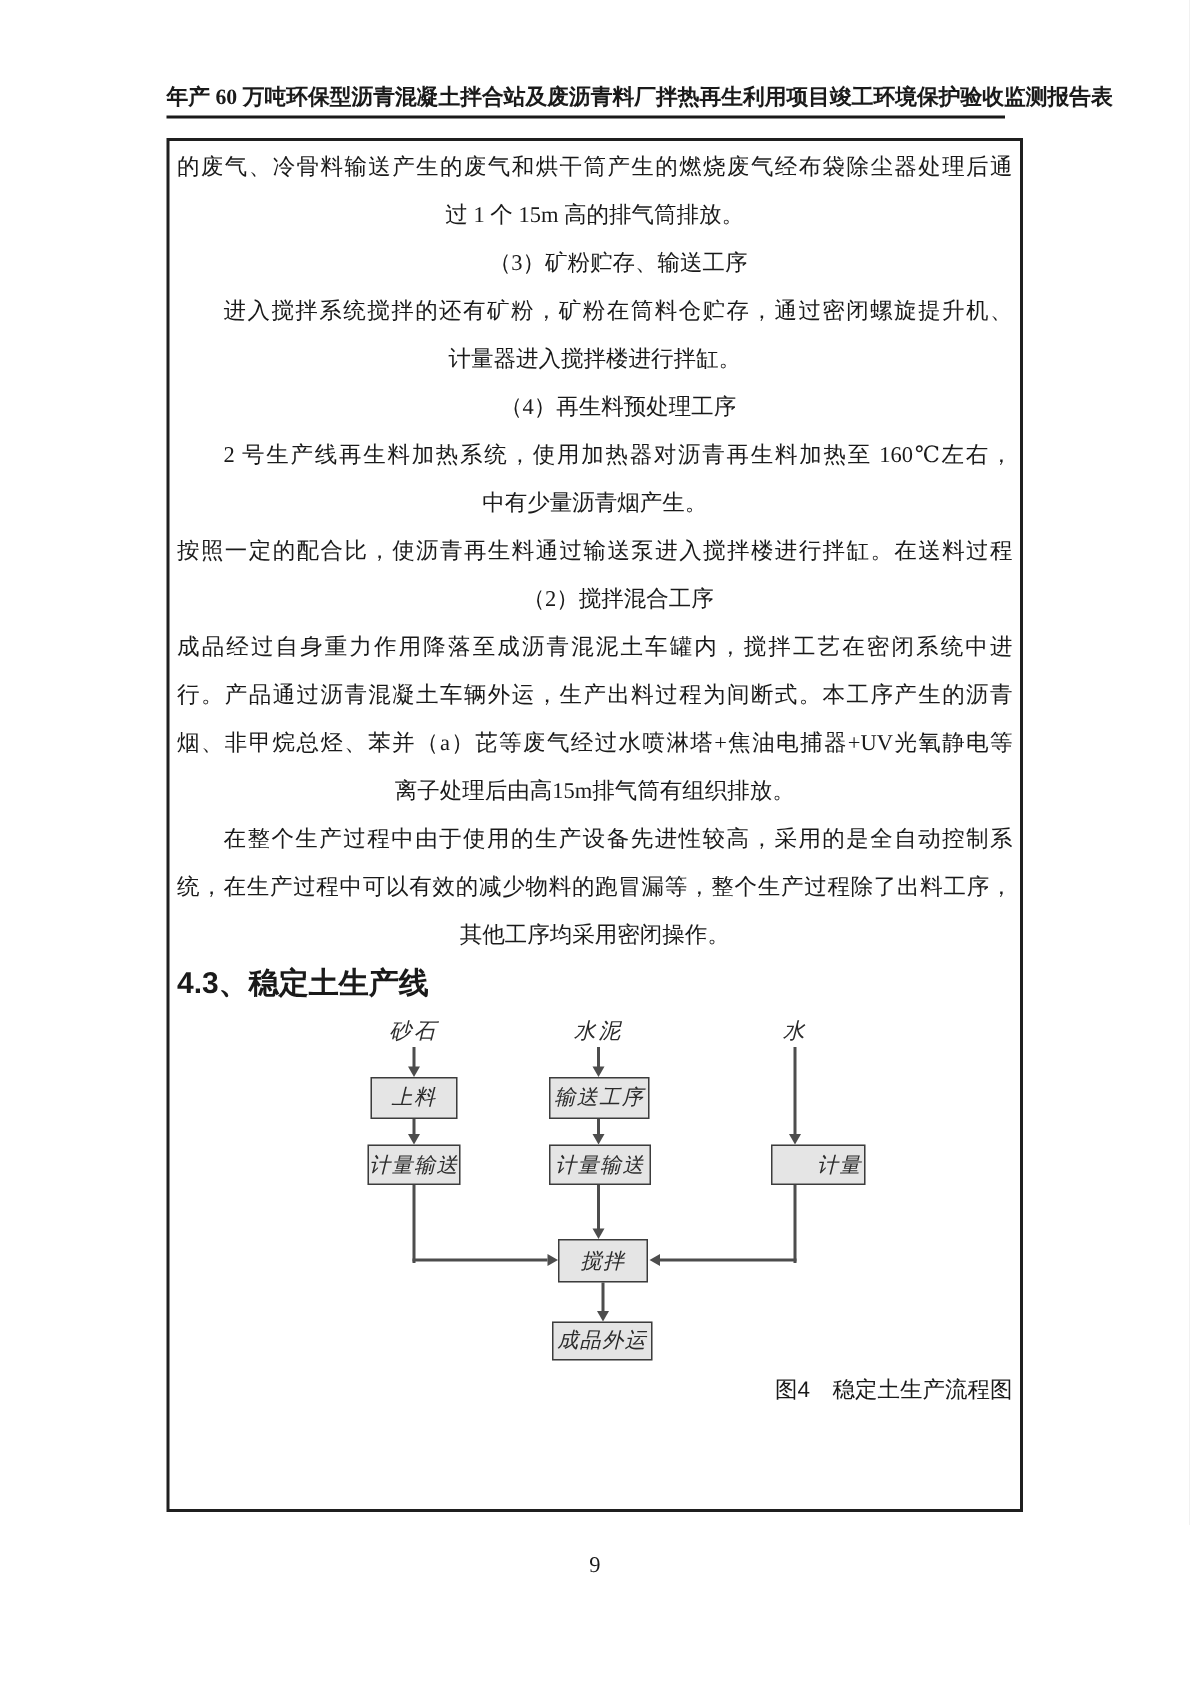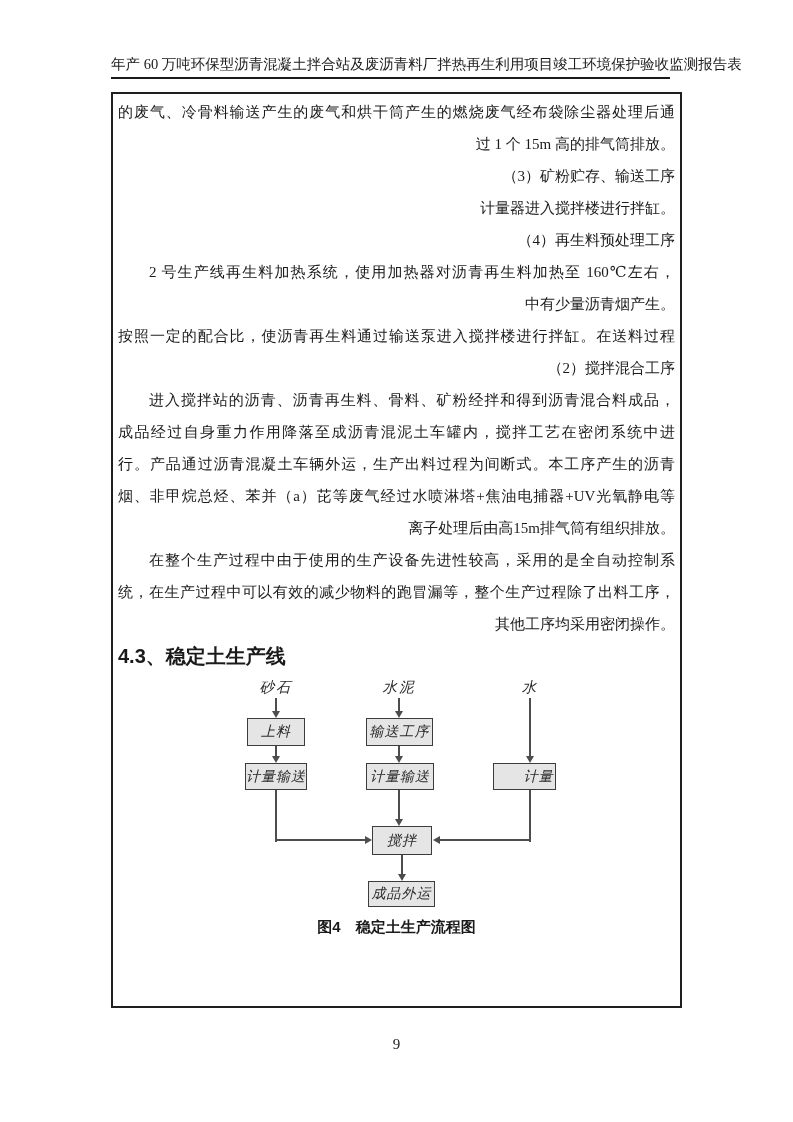--- a/index.html
+++ b/index.html
@@ -5,35 +5,35 @@
   html,body{margin:0;padding:0;background:#e8e8e8;}
   .page{
     position:relative;width:793px;height:1122px;background:#ffffff;
     margin:0 auto;overflow:hidden;
     font-family:"Liberation Serif","DejaVu Serif",serif;
     color:#1a1a1a;
   }
   
   .hdr-title{
     position:absolute;left:111px;top:55px;width:559px;
-    text-align:center;font-size:14.5px;font-weight:normal;
+    text-align:center;font-size:14.5px;font-weight:bold;
     letter-spacing:0px;white-space:nowrap;
   }
   .hdr-rule{
     position:absolute;left:111px;top:77px;width:559px;height:2px;background:#1a1a1a;
   }
   
   .cell{
     position:absolute;left:111px;top:92px;width:571px;height:916px;
     border:2px solid #1f1f1f;box-sizing:border-box;
     padding:2px 5px 0 5px;
   }
   .ln{
     font-size:15px;line-height:32px;height:32px;white-space:nowrap;
-    text-align:right;overflow:hidden;
+    text-align:center;overflow:hidden;
   }
   .ln.fill{text-align:justify;text-align-last:justify;white-space:normal;}
   .ln.ind{padding-left:31px;}
   .heading{
     font-size:20px;font-weight:bold;line-height:32px;height:32px;
     font-family:"Liberation Sans","DejaVu Sans",sans-serif;
   }
   
   .flow{position:relative;height:242px;font-family:"Liberation Serif","DejaVu Serif",serif;font-style:italic;}
   .fc-label{
@@ -50,49 +50,49 @@
   .arr-d{position:absolute;width:0;height:0;
     border-left:4px solid transparent;border-right:4px solid transparent;
     border-top:7px solid #4d4d4d;}
   .arr-r{position:absolute;width:0;height:0;
     border-top:4px solid transparent;border-bottom:4px solid transparent;
     border-left:7px solid #4d4d4d;}
   .arr-l{position:absolute;width:0;height:0;
     border-top:4px solid transparent;border-bottom:4px solid transparent;
     border-right:7px solid #4d4d4d;}
   .fig-caption{
-    height:26px;line-height:26px;text-align:center;
-    font-size:15px;font-weight:bold;
+    height:26px;line-height:26px;text-align:right;
+    font-size:15px;font-weight:normal;
     font-family:"Liberation Sans","DejaVu Sans",sans-serif;
   }
   .page-num{
     position:absolute;left:0;top:1036px;width:100%;text-align:center;
     font-size:15px;
   }
 </style>
 </head>
 <body>
 
 <div class="page">
 
   <div class="hdr-title">年产 60 万吨环保型沥青混凝土拌合站及废沥青料厂拌热再生利用项目竣工环境保护验收监测报告表</div>
   <div class="hdr-rule"></div>
 
   <div class="cell">
 
     <div class="ln fill">的废气、冷骨料输送产生的废气和烘干筒产生的燃烧废气经布袋除尘器处理后通</div>
     <div class="ln">过 1 个 15m 高的排气筒排放。</div>
     <div class="ln ind">（3）矿粉贮存、输送工序</div>
+    <div class="ln ind fill">进入搅拌系统搅拌的还有矿粉，矿粉在筒料仓贮存，通过密闭螺旋提升机、</div>
     <div class="ln">计量器进入搅拌楼进行拌缸。</div>
     <div class="ln ind">（4）再生料预处理工序</div>
     <div class="ln ind fill">2 号生产线再生料加热系统，使用加热器对沥青再生料加热至 160℃左右，</div>
     <div class="ln">中有少量沥青烟产生。</div>
     <div class="ln fill">按照一定的配合比，使沥青再生料通过输送泵进入搅拌楼进行拌缸。在送料过程</div>
     <div class="ln ind">（2）搅拌混合工序</div>
-    <div class="ln ind fill">进入搅拌站的沥青、沥青再生料、骨料、矿粉经拌和得到沥青混合料成品，</div>
     <div class="ln fill">成品经过自身重力作用降落至成沥青混泥土车罐内，搅拌工艺在密闭系统中进</div>
     <div class="ln fill">行。产品通过沥青混凝土车辆外运，生产出料过程为间断式。本工序产生的沥青</div>
     <div class="ln fill">烟、非甲烷总烃、苯并（a）芘等废气经过水喷淋塔+焦油电捕器+UV光氧静电等</div>
     <div class="ln">离子处理后由高15m排气筒有组织排放。</div>
     <div class="ln ind fill">在整个生产过程中由于使用的生产设备先进性较高，采用的是全自动控制系</div>
     <div class="ln fill">统，在生产过程中可以有效的减少物料的跑冒漏等，整个生产过程除了出料工序，</div>
     <div class="ln">其他工序均采用密闭操作。</div>
 
     <div class="heading">4.3、稳定土生产线</div>
 
@@ -116,21 +116,21 @@
       <div class="arr-d" style="left:277px;top:39px;"></div>
       <div class="fc-box" style="left:248px;top:46px;width:67px;height:28px;">输送工序</div>
       <div class="vline" style="left:280px;top:74px;height:11px;"></div>
       <div class="arr-d" style="left:277px;top:84px;"></div>
       <div class="fc-box" style="left:248px;top:91px;width:68px;height:27px;">计量输送</div>
       <div class="vline" style="left:280px;top:118px;height:30px;"></div>
       <div class="arr-d" style="left:277px;top:147px;"></div>
 
       <div class="vline" style="left:411px;top:26px;height:59px;"></div>
       <div class="arr-d" style="left:408px;top:84px;"></div>
-      <div class="fc-box" style="left:375px;top:91px;width:63px;height:27px;padding-left:28px;">计量</div>
+      <div class="fc-box" style="left:396px;top:91px;width:63px;height:27px;padding-left:28px;">计量</div>
       <div class="vline" style="left:411px;top:118px;height:52px;"></div>
       <div class="hline" style="left:322px;top:167px;width:91px;"></div>
       <div class="arr-l" style="left:315px;top:164px;"></div>
 
       <div class="fc-box" style="left:254px;top:154px;width:60px;height:29px;">搅拌</div>
       <div class="vline" style="left:283px;top:183px;height:20px;"></div>
       <div class="arr-d" style="left:280px;top:202px;"></div>
       <div class="fc-box" style="left:250px;top:209px;width:67px;height:26px;">成品外运</div>
     </div>
 

